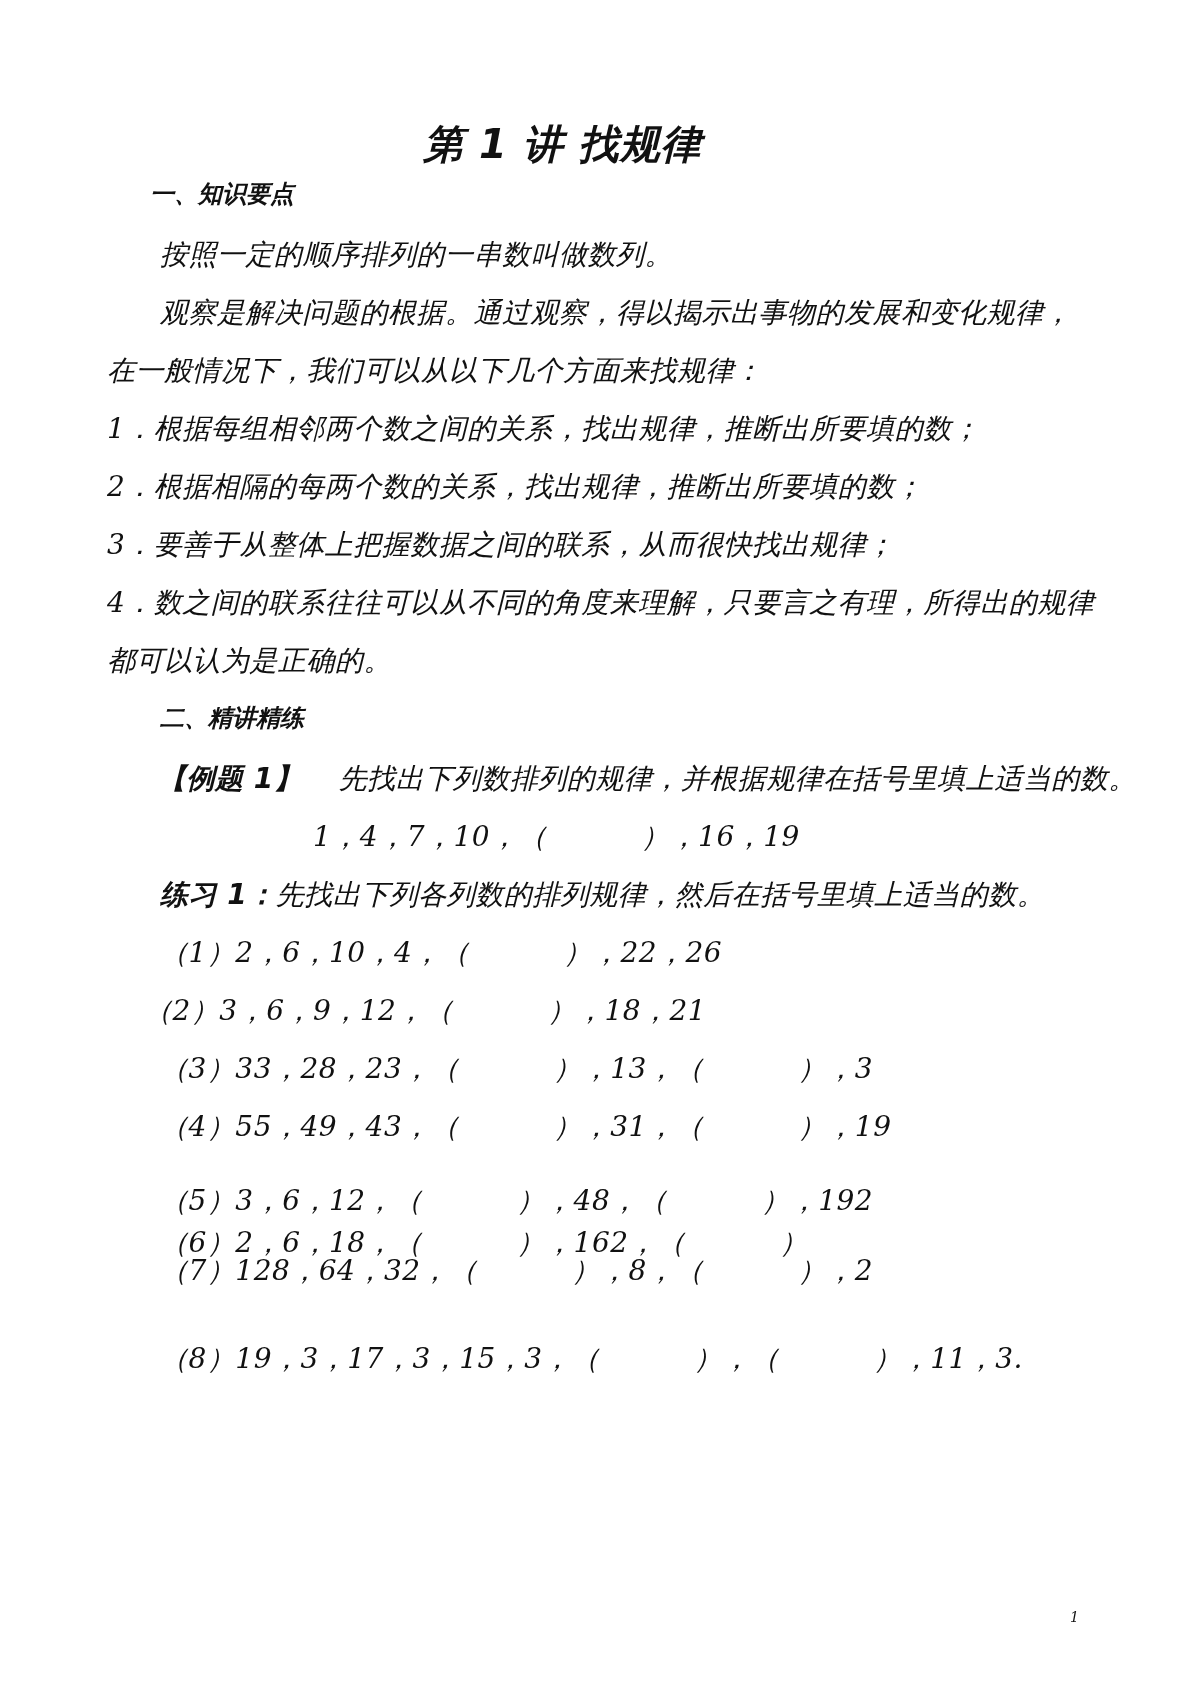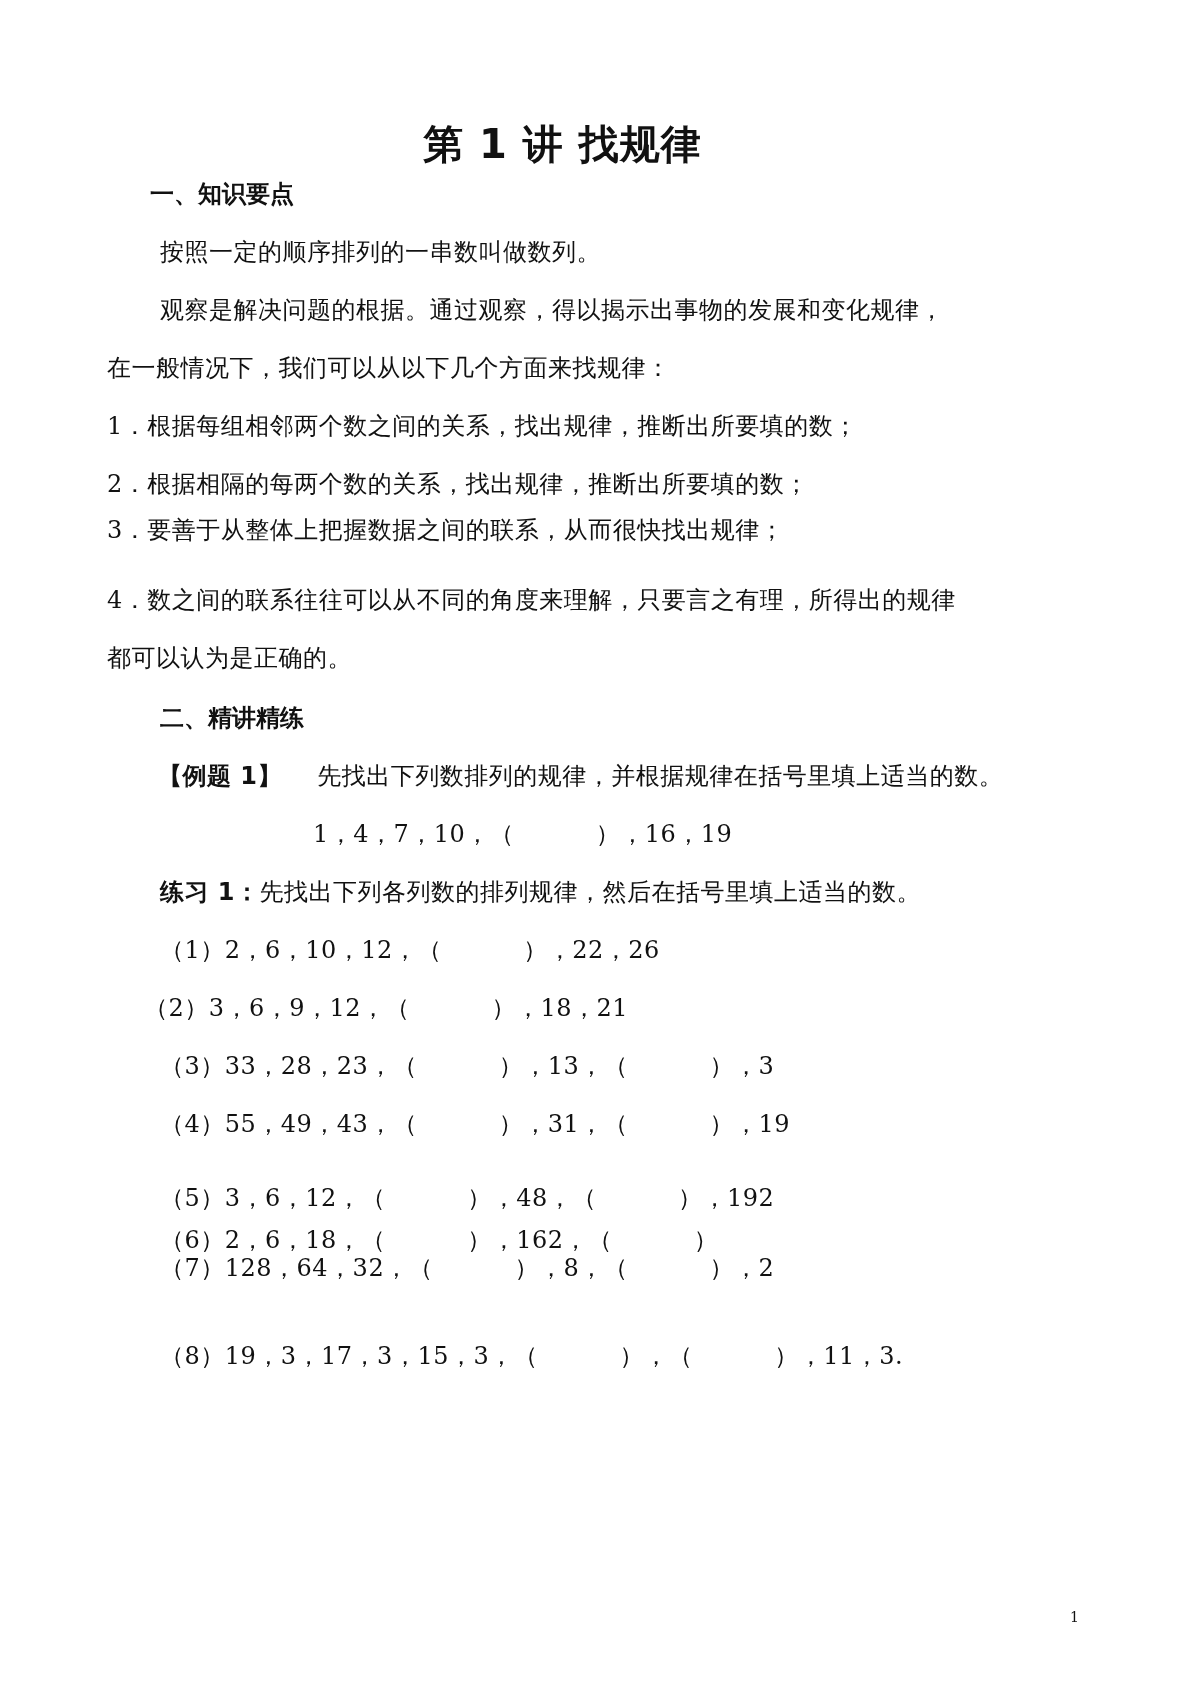--- a/index.html
+++ b/index.html
@@ -1,65 +1,65 @@
 <!DOCTYPE html>
 <html><head>
 <meta charset="utf-8">
 <style>
   html, body { margin: 0; padding: 0; background: #ffffff; }
   body {
     width: 1191px; height: 1684px; position: relative; overflow: hidden;
     font-family: "DejaVu Serif", "Liberation Serif", serif;
     color: #111;
   }
-  .page { position: absolute; inset: 0; }
+  .page { position: absolute; inset: 0; font-style: italic; }
   .title {
     position: absolute; left: 0; width: 1125px; top: 117px; text-align: center;
     font-family: "DejaVu Sans", "Liberation Sans", sans-serif;
     font-weight: bold; font-size: 40px; letter-spacing: 1px;
   }
   .h {
     position: absolute; font-family: "DejaVu Sans", "Liberation Sans", sans-serif;
     font-weight: bold; font-size: 24px;
   }
   .p {
-    position: absolute; font-size: 24px; white-space: nowrap; letter-spacing: 0.5px;
+    position: absolute; font-size: 28px; white-space: nowrap; letter-spacing: 0.5px;
   }
   .b { font-weight: bold; font-family: "DejaVu Sans", "Liberation Sans", sans-serif; }
   .pagenum { position: absolute; left: 1070px; top: 1609px; font-size: 14px; }
 </style>
 </head>
 <body>
 
 <div class="page">
   <div class="title">第 1 讲  找规律</div>
 
   <div class="h" style="left:150px; top:178px;">一、知识要点</div>
   <div class="p" style="left:160px; top:236px;">按照一定的顺序排列的一串数叫做数列。</div>
   <div class="p" style="left:160px; top:294px;">观察是解决问题的根据。通过观察，得以揭示出事物的发展和变化规律，</div>
   <div class="p" style="left:107px; top:352px;">在一般情况下，我们可以从以下几个方面来找规律：</div>
   <div class="p" style="left:107px; top:410px;">1．根据每组相邻两个数之间的关系，找出规律，推断出所要填的数；</div>
   <div class="p" style="left:107px; top:468px;">2．根据相隔的每两个数的关系，找出规律，推断出所要填的数；</div>
-  <div class="p" style="left:107px; top:514px;">3．要善于从整体上把握数据之间的联系，从而很快找出规律；</div>
+  <div class="p" style="left:107px; top:526px;">3．要善于从整体上把握数据之间的联系，从而很快找出规律；</div>
   <div class="p" style="left:107px; top:584px;">4．数之间的联系往往可以从不同的角度来理解，只要言之有理，所得出的规律</div>
   <div class="p" style="left:107px; top:642px;">都可以认为是正确的。</div>
 
   <div class="h" style="left:160px; top:702px;">二、精讲精练</div>
 
   <div class="p" style="left:158px; top:760px;">
     <span class="b">【例题 1】</span>
     <span style="margin-left:27px">先找出下列数排列的规律，并根据规律在括号里填上适当的数。</span>
   </div>
   <div class="p" style="left:313px; top:818px; white-space:pre;">1，4，7，10，（          ），16，19</div>
 
   <div class="p" style="left:160px; top:876px;">
     <span class="b">练习 1：</span><span>先找出下列各列数的排列规律，然后在括号里填上适当的数。</span>
   </div>
 
-  <div class="p" style="left:160px; top:934px; white-space:pre;">（1）2，6，10，12，（          ），22，26</div>
+  <div class="p" style="left:160px; top:934px; white-space:pre;">（1）2，6，10，4，（          ），22，26</div>
   <div class="p" style="left:144px; top:992px; white-space:pre;">（2）3，6，9，12，（          ），18，21</div>
   <div class="p" style="left:160px; top:1050px; white-space:pre;">（3）33，28，23，（          ），13，（          ），3</div>
   <div class="p" style="left:160px; top:1108px; white-space:pre;">（4）55，49，43，（          ），31，（          ），19</div>
   <div class="p" style="left:160px; top:1166px; white-space:pre;margin-top:16px;">（5）3，6，12，（          ），48，（          ），192</div>
   <div class="p" style="left:160px; top:1224px; white-space:pre;">（6）2，6，18，（          ），162，（          ）</div>
   <div class="p" style="left:160px; top:1252px; white-space:pre;">（7）128，64，32，（          ），8，（          ），2</div>
   <div class="p" style="left:160px; top:1340px; white-space:pre;">（8）19，3，17，3，15，3，（          ），（          ），11，3.</div>
 
   <div class="pagenum">1</div>
 </div>

